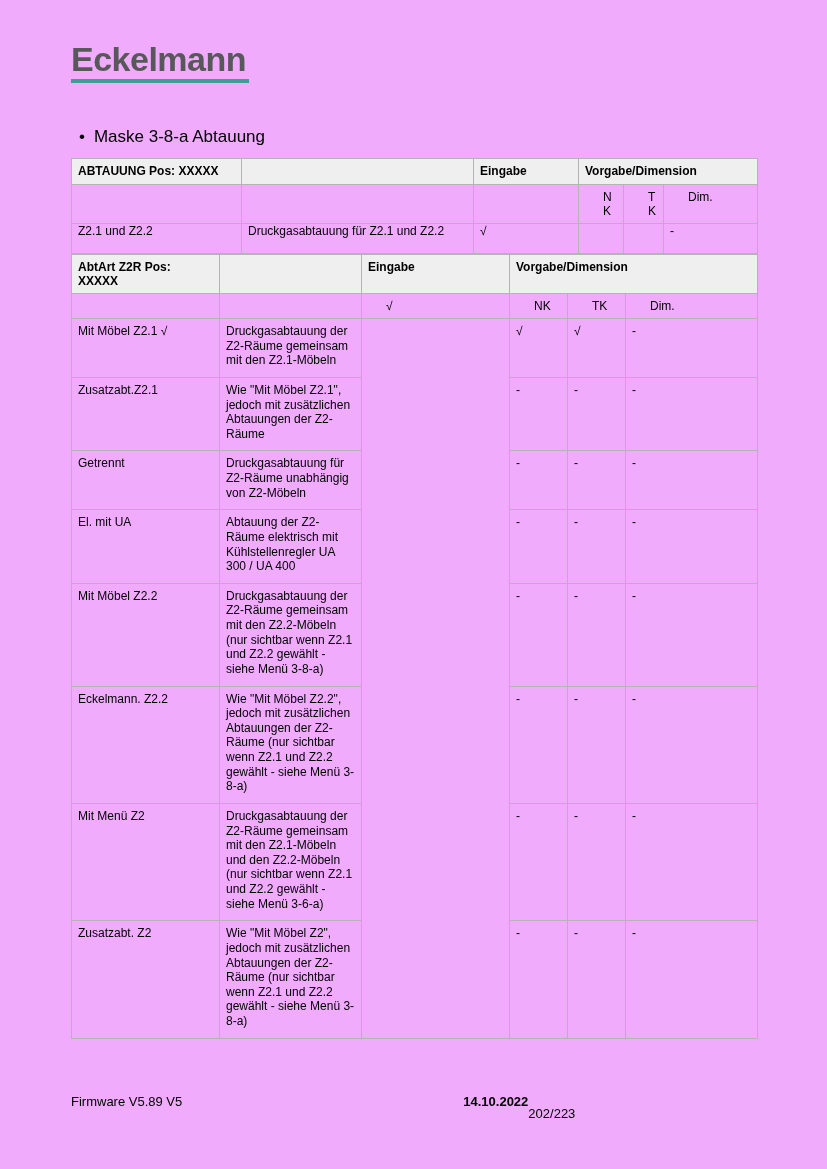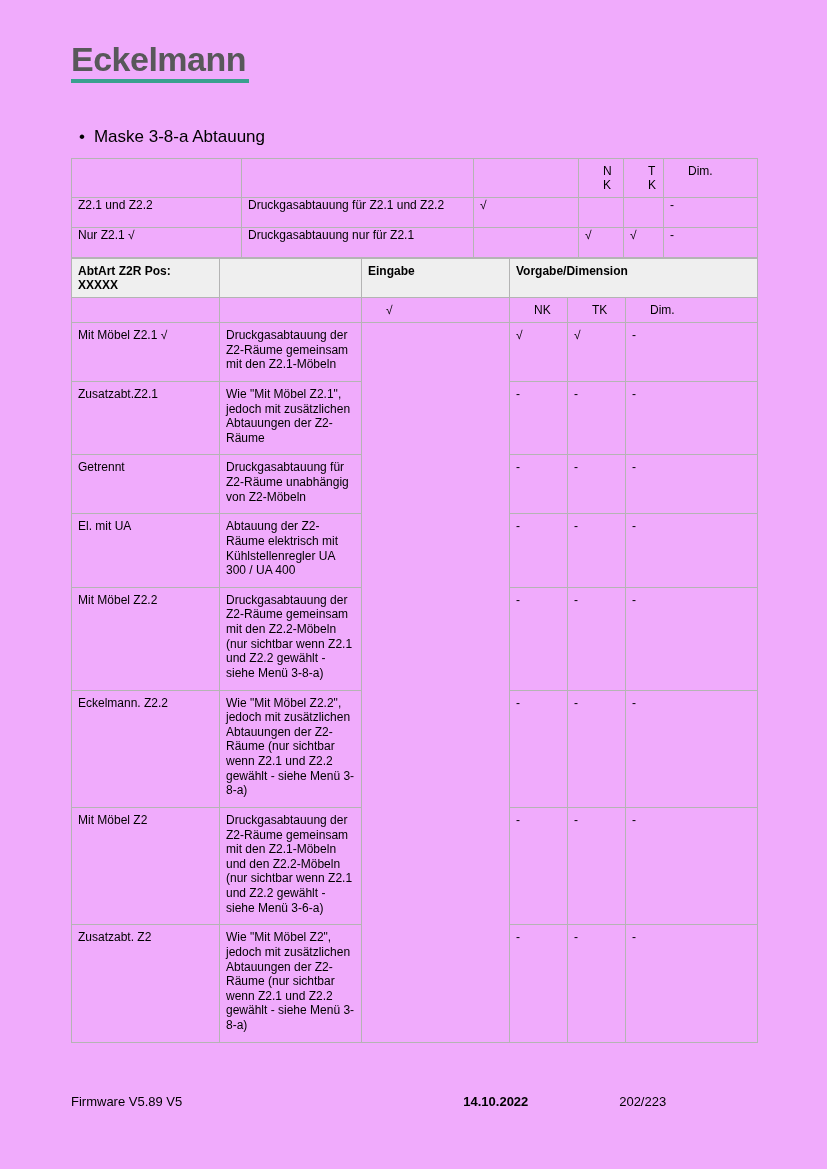--- a/index.html
+++ b/index.html
@@ -44,21 +44,21 @@
   #table1 tbody td { height: 30px; padding-top: 0; }
   #table2 tbody td { padding: 5px 6px 9px; line-height: 1.22; }
 
   
   .footer {
     position: absolute; left: 71px; top: 1094px; width: 686px;
     display: flex; font-size: 13px;
   }
   .f-left  { flex: 1; text-align: left; }
   .f-center{ flex: 1; text-align: right; font-weight: bold; }
-  .f-right { flex: 1; text-align: center; }
+  .f-right { flex: 1; text-align: left; margin-top: 12px; }
 </style>
 </head>
 <body>
 
 <div class="page">
 
   <header class="logo-block">
     <div class="logo-text">Eckelmann</div>
     <div class="logo-underline"></div>
   </header>
@@ -70,44 +70,42 @@
   <table id="table1">
     <colgroup>
       <col style="width:170px">
         <col style="width:232px">
         <col style="width:105px">
       <col style="width:45px">
         <col style="width:40px">
         <col style="width:94px">
     </colgroup>
     <thead>
+      <tr class="head">
+        <th>ABTAUUNG Pos: XXXXX</th>
+        <th></th>
+        <th>Eingabe</th>
+        <th colspan="3">Vorgabe/Dimension</th>
+      </tr>
       <tr class="subhead">
         <td></td>
         <td></td>
         <td></td>
         <td>NK</td>
         <td>TK</td>
         <td>Dim.</td>
       </tr>
     </thead>
     <tbody id="table1-body">
         <tr>
           <td>Z2.1 und Z2.2</td>
           <td>Druckgasabtauung für Z2.1 und Z2.2</td>
           <td>√</td>
           <td></td>
           <td></td>
-          <td>-</td>
-        </tr>
-        <tr>
-          <td>Nur Z2.1 √</td>
-          <td>Druckgasabtauung nur für Z2.1</td>
-          <td></td>
-          <td>√</td>
-          <td>√</td>
           <td>-</td>
         </tr>
       </tbody>
   </table>
 
 
   <table id="table2">
     <colgroup>
       <col style="width:148px">
         <col style="width:142px">
@@ -170,21 +168,21 @@
           <td>-</td>
         </tr>
         <tr>
           <td>Eckelmann. Z2.2</td>
           <td>Wie "Mit Möbel Z2.2", jedoch mit zusätzlichen Abtauungen der Z2-Räume (nur sichtbar wenn Z2.1 und Z2.2 gewählt - siehe Menü 3-8-a)</td>
           <td>-</td>
           <td>-</td>
           <td>-</td>
         </tr>
         <tr>
-          <td>Mit Möbel Z2</td>
+          <td>Mit Menü Z2</td>
           <td>Druckgasabtauung der Z2-Räume gemeinsam mit den Z2.1-Möbeln und den Z2.2-Möbeln (nur sichtbar wenn Z2.1 und Z2.2 gewählt - siehe Menü 3-6-a)</td>
           <td>-</td>
           <td>-</td>
           <td>-</td>
         </tr>
         <tr>
           <td>Zusatzabt. Z2</td>
           <td>Wie "Mit Möbel Z2", jedoch mit zusätzlichen Abtauungen der Z2-Räume (nur sichtbar wenn Z2.1 und Z2.2 gewählt - siehe Menü 3-8-a)</td>
           <td>-</td>
           <td>-</td>

